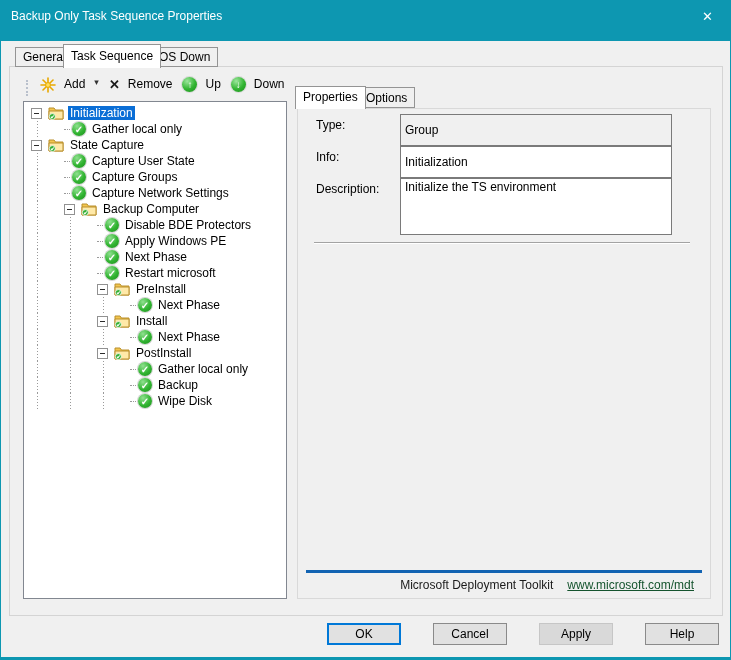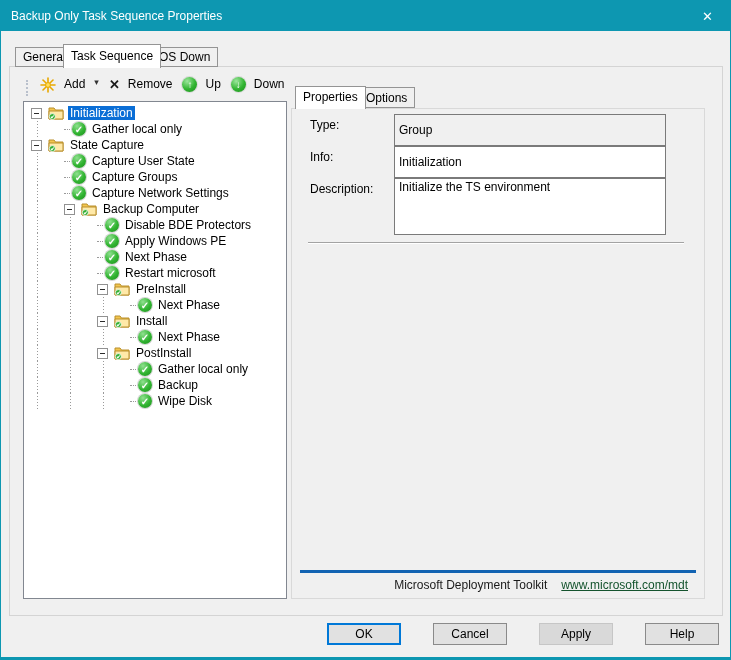--- a/index.html
+++ b/index.html
@@ -3,21 +3,21 @@
 <meta charset="utf-8">
 <style>
   * { box-sizing: border-box; margin: 0; padding: 0; }
   html,body { width:731px; height:660px; background:#fff; }
   body { font-family:"Liberation Sans", sans-serif; font-size:12px; color:#000; }
 
   .window { position:relative; width:731px; height:660px; background:#f0f0f0;
             border:1px solid #0d97b1; border-bottom-width:3px; overflow:hidden; }
 
   
-  .titlebar { position:absolute; left:0; top:0; width:100%; height:30px; background:#0d97b1; }
+  .titlebar { position:absolute; left:0; top:0; width:100%; height:40px; background:#0d97b1; }
   .titlebar .title { position:absolute; left:10px; top:0; line-height:30px; color:#fff; }
   .close-btn { position:absolute; right:0; top:0; width:45px; height:30px; color:#fff;
                display:flex; align-items:center; justify-content:center; font-size:13px; cursor:default; }
 
   
   .tab { position:absolute; top:46px; height:20px; line-height:19px; padding:0 7px;
          background:#f0f0f0; border:1px solid #949494; z-index:2; }
   .tab.active { top:43px; height:24px; line-height:22px; background:#fff; border-bottom:none; z-index:3; }
   .tab-general { left:14px; }
   .tab-tasksequence { left:62px; }
@@ -57,21 +57,21 @@
   .tree-label { padding:0 2px; }
   .tree-label.selected { background:#0a6ed6; color:#fff; }
 
   
   .rtab { position:absolute; top:20px; height:21px; line-height:20px; padding:0 7px;
           background:#f0f0f0; border:1px solid #949494; z-index:2; }
   .rtab.active { top:19px; height:23px; line-height:21px; background:#fff; border-bottom:none; z-index:3; }
   .rtab-properties { left:285px; }
   .rtab-options { left:348px; }
 
-  .groupbox { position:absolute; left:281px; top:41px; width:414px; height:491px;
+  .groupbox { position:absolute; left:287px; top:41px; width:414px; height:491px;
               border:1px solid #d9d9d9; background:#f0f0f0; z-index:1; }
   .field-label { position:absolute; left:18px; }
   .tb { position:absolute; left:102px; width:272px; height:19px; border:1px solid #7a7a7a;
         background:#fff; padding:15px 4px; font-family:"Liberation Sans", sans-serif; font-size:12px; color:#000; }
   .tb.disabled { background:#f0f0f0; }
   .ta { position:absolute; left:102px; width:272px; height:57px; border:1px solid #7a7a7a;
         background:#fff; padding:1px 4px; font-family:"Liberation Sans", sans-serif; font-size:12px;
         resize:none; overflow:hidden; }
   .separator { position:absolute; left:16px; top:133px; width:376px; height:2px;
                border-top:1px solid #a3a3a3; border-bottom:1px solid #fff; }

